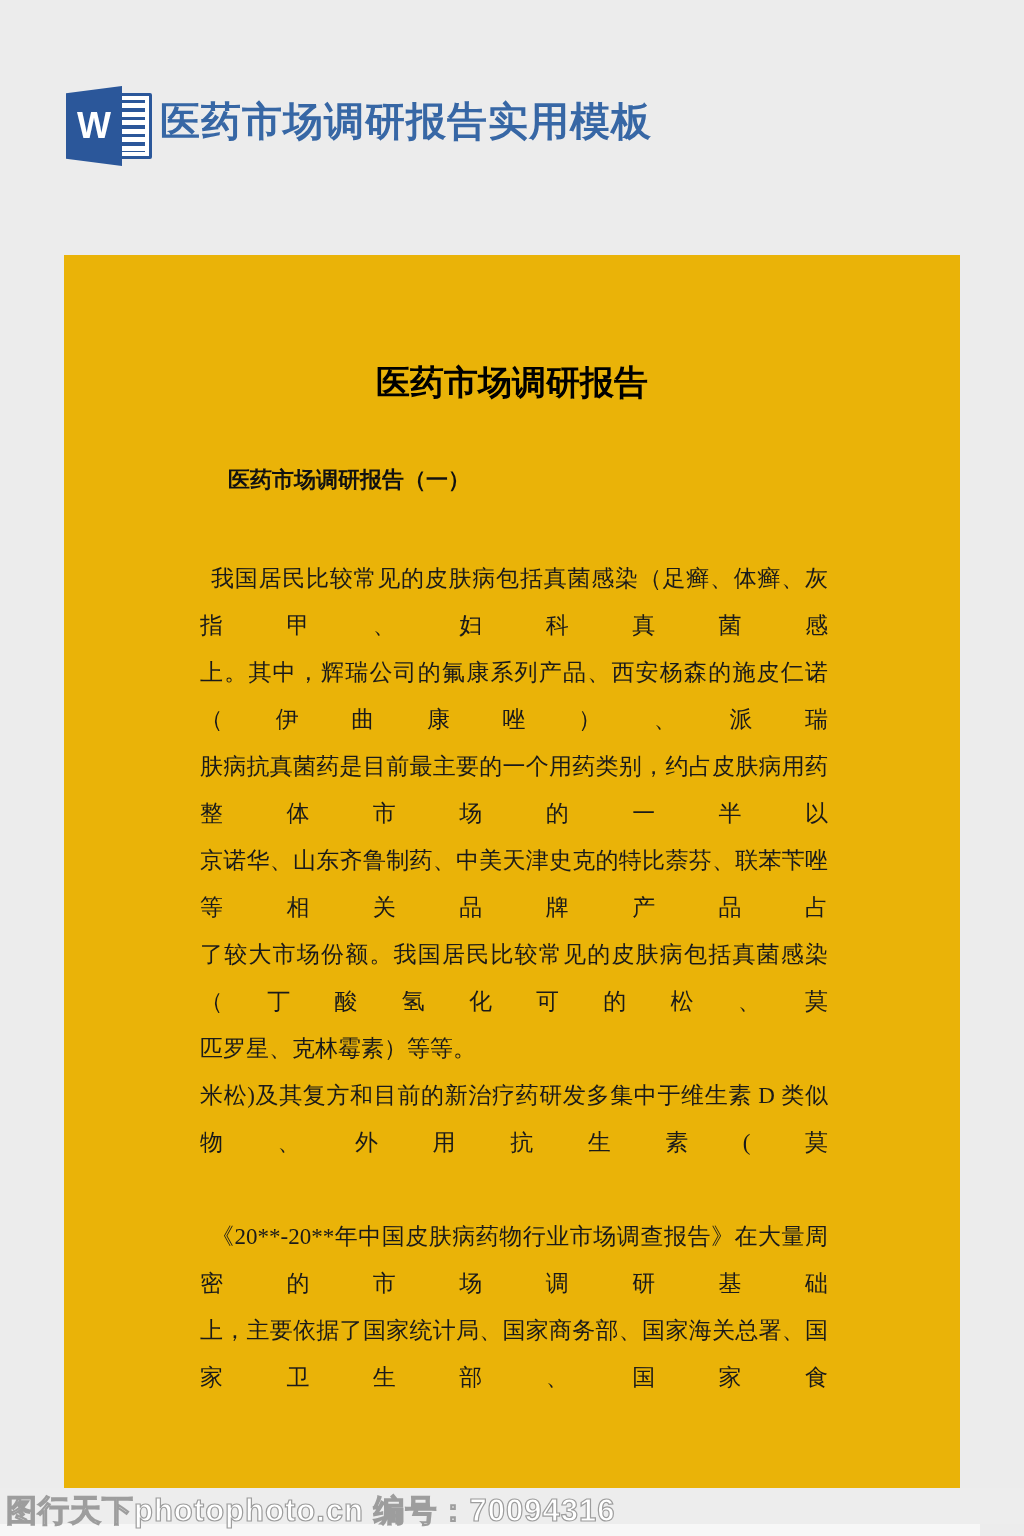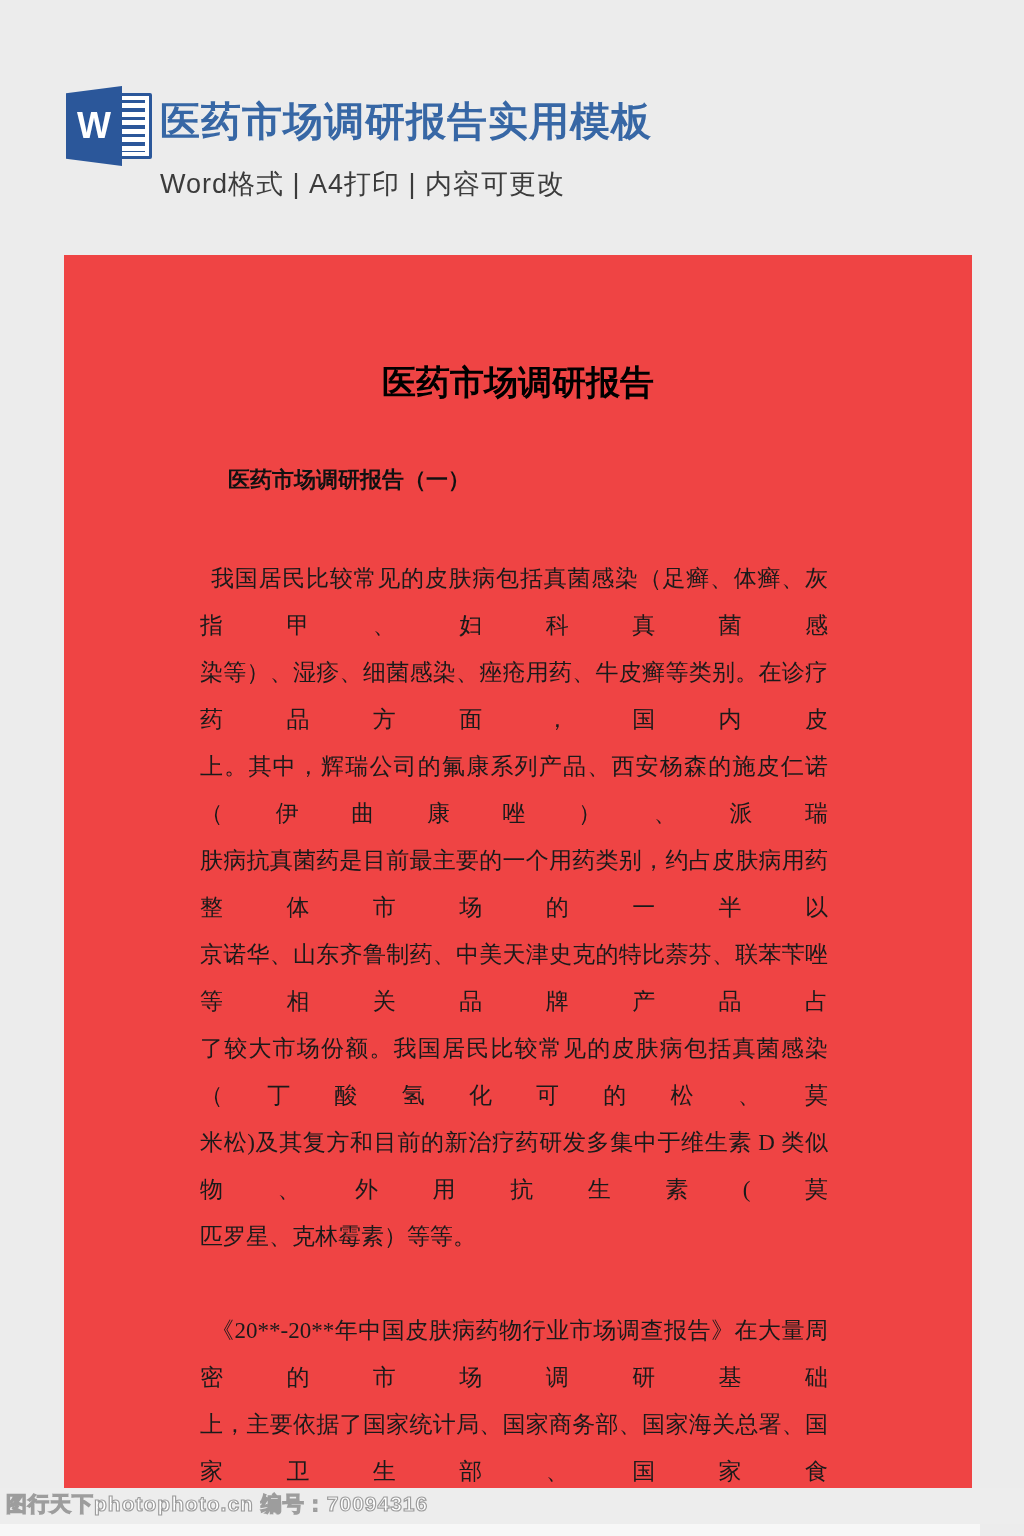--- a/index.html
+++ b/index.html
@@ -39,22 +39,21 @@
   .header-title {
     font-size: 40px; font-weight: 700; color: #3767a5; letter-spacing: 1px;
   }
   .header-subtitle {
     margin-top: 17px; font-size: 27px; color: #3b3b3b; letter-spacing: 1px;
   }
 
   
   .page {
     position: absolute; left: 64px; top: 255px; width: 896px; height: 1281px;
-    background: #ef4444;
-    padding-left: 12px;
+    background: #eab308;
   }
   .doc-title {
     position: absolute; left: 0; top: 105px; width: 100%;
     text-align: center;
     font-family: "Liberation Serif", serif;
     font-weight: 700; font-size: 34px; color: #000;
   }
   .doc-heading {
     position: absolute; left: 164px; top: 210px;
     font-family: "Liberation Sans", sans-serif;
@@ -74,21 +73,21 @@
   .footer-bar {
     position: absolute; left: 0; top: 1488px; width: 1024px; height: 36px;
     background: #ededed;
   }
   .footer-strip {
     position: absolute; left: 0; top: 1524px; width: 980px; height: 12px;
     background: #f7f7f7;
   }
   .watermark {
     position: absolute; left: 6px; top: 1490px;
-    font-size: 21px; font-weight: 600;
+    font-size: 31px; font-weight: 600;
     color: #ffffff;
     -webkit-text-stroke: 1.2px #9d9d9d;
     letter-spacing: 1px;
     font-family: "Liberation Sans", sans-serif;
     white-space: nowrap;
   }
 </style>
 </head>
 <body>
 
@@ -96,37 +95,35 @@
 
   <div class="header">
     <div class="word-icon">
       <div class="icon-page"></div>
       <div class="icon-cover">
         <span>W</span>
       </div>
     </div>
     <div class="header-text">
       <div class="header-title">医药市场调研报告实用模板</div>
-      <div class="header-subtitle">Word格式 | A4打印 | 内容可更改</div>
     </div>
   </div>
 
   <div class="page">
     <div class="doc-title">医药市场调研报告</div>
     <div class="doc-heading">医药市场调研报告（一）</div>
     <div class="doc-body">
       <div class="para">
           <div class="line first">我国居民比较常见的皮肤病包括真菌感染（足癣、体癣、灰指甲、妇科真菌感</div>
-          <div class="line">染等）、湿疹、细菌感染、痤疮用药、牛皮癣等类别。在诊疗药品方面，国内皮</div>
           <div class="line">上。其中，辉瑞公司的氟康系列产品、西安杨森的施皮仁诺（伊曲康唑）、派瑞</div>
           <div class="line">肤病抗真菌药是目前最主要的一个用药类别，约占皮肤病用药整体市场的一半以</div>
           <div class="line">京诺华、山东齐鲁制药、中美天津史克的特比萘芬、联苯苄唑等相关品牌产品占</div>
           <div class="line">了较大市场份额。我国居民比较常见的皮肤病包括真菌感染（丁酸氢化可的松、莫</div>
+          <div class="line last">匹罗星、克林霉素）等等。</div>
           <div class="line">米松)及其复方和目前的新治疗药研发多集中于维生素 D 类似物、外用抗生素(莫</div>
-          <div class="line last">匹罗星、克林霉素）等等。</div>
         </div>
       <div class="para">
           <div class="line first">《20**-20**年中国皮肤病药物行业市场调查报告》在大量周密的市场调研基础</div>
           <div class="line">上，主要依据了国家统计局、国家商务部、国家海关总署、国家卫生部、国家食</div>
         </div>
     </div>
   </div>
 
   <div class="footer-bar"></div>
   <div class="footer-strip"></div>

